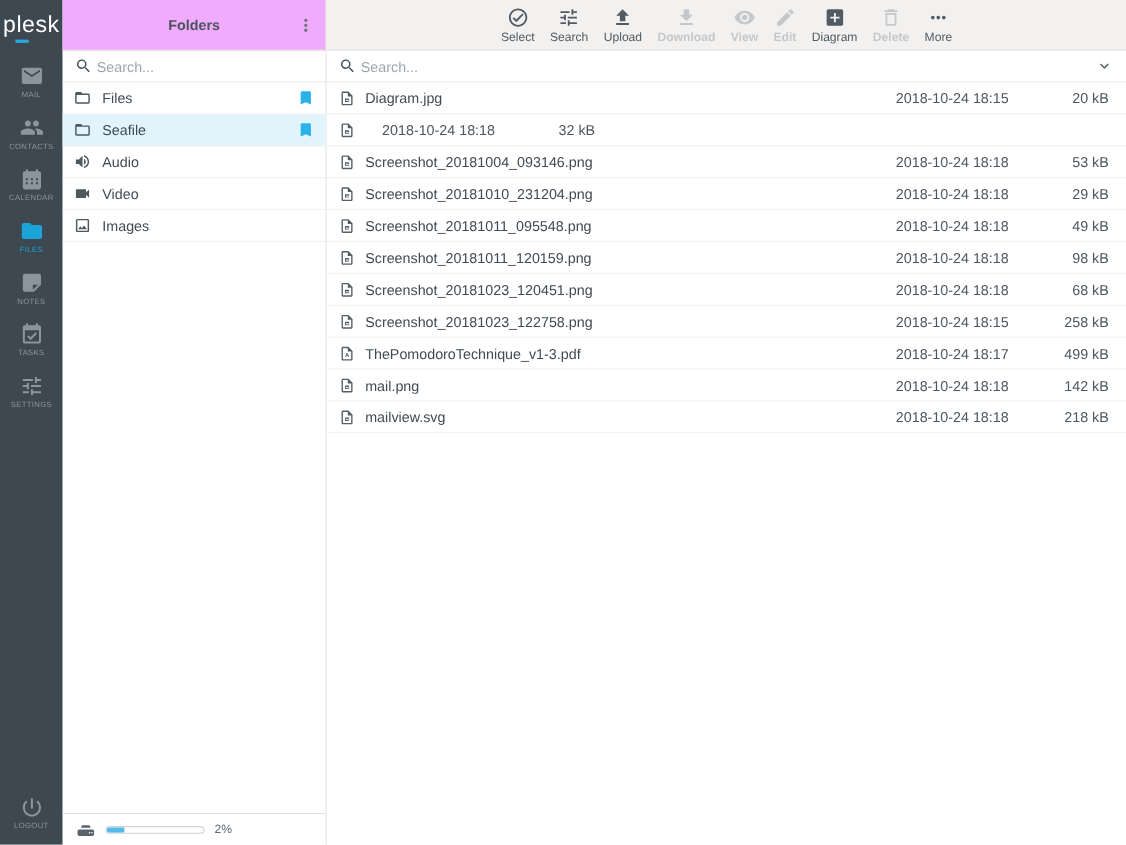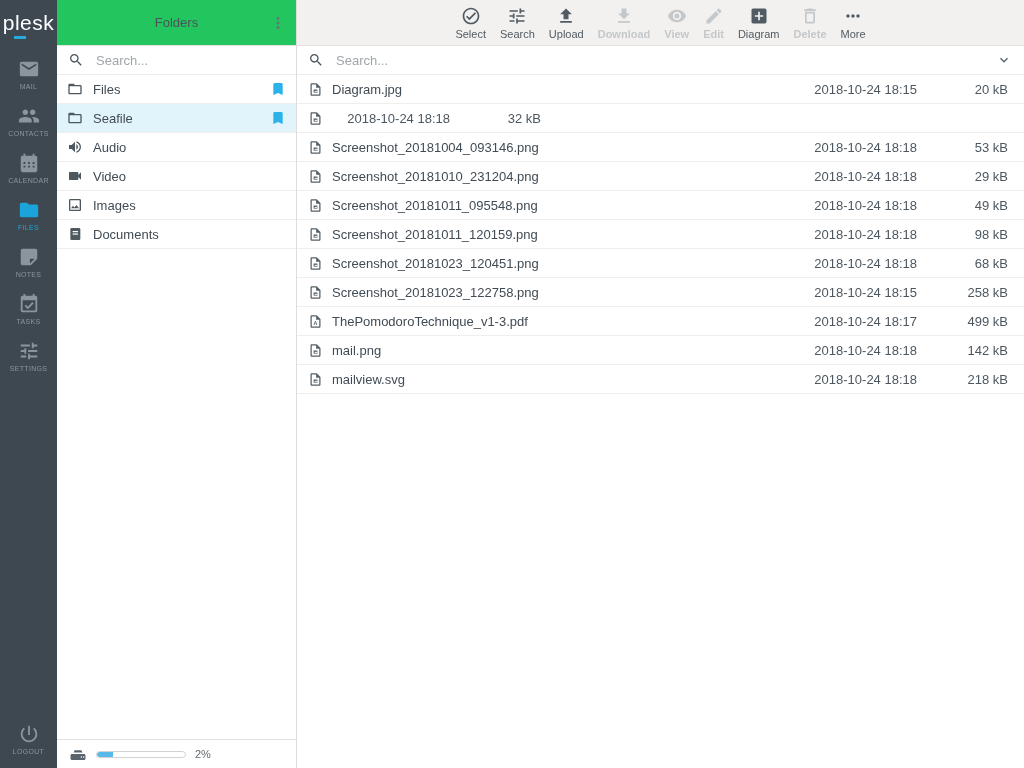--- a/index.html
+++ b/index.html
@@ -40,32 +40,32 @@
   .rail-logout { margin-top:auto; padding-bottom:6px; }
 
   
   .folders {
     width:240px; min-width:240px;
     border-right:1px solid #dfdddb;
     background:#fff;
     display:flex; flex-direction:column;
   }
   .panel-header {
-    height:46px; background:#22c55e; border-bottom:1px solid #e3e1df;
+    height:46px; background:#f0abfc; border-bottom:1px solid #e3e1df;
     display:flex; align-items:center; justify-content:center;
     position:relative;
-    font-size:13px; font-weight:normal; color:#4a545c;
+    font-size:13px; font-weight:bold; color:#4a545c;
   }
   .kebab {
     position:absolute; right:5px; top:50%; transform:translateY(-50%);
     color:#6b747b; padding:4px; cursor:pointer;
   }
   .search-row {
     height:29px; min-height:29px;
-    display:flex; align-items:center; gap:12px;
+    display:flex; align-items:center; gap:4px;
     padding:0 11px;
     border-bottom:1px solid #ececec;
     color:#4a545c;
   }
   .search-row input {
     border:none; outline:none; flex:1; font-size:13px;
     font-family:"Liberation Sans",sans-serif; color:#414b54;
     background:transparent;
   }
   .search-row input::placeholder { color:#9fa6ab; }
@@ -258,30 +258,20 @@
         <span>Video</span>
       </div>
       <div class="folder-row">
         <span class="f-icon">
           <svg viewBox="0 0 24 24" fill="currentColor" style="width: 16px; height: 16px;">
             <path d="M19 5v14H5V5h14m0-2H5c-1.1 0-2 .9-2 2v14c0 1.1.9 2 2 2h14c1.1 0 2-.9 2-2V5c0-1.1-.9-2-2-2zm-4.86 8.86-3 3.87L9 13.14 6 17h12l-3.86-5.14z"></path>
           </svg>
         </span>
         <span>Images</span>
       </div>
-      <div class="folder-row">
-        <span class="f-icon">
-          <svg viewBox="0 0 24 24" fill="currentColor" style="width: 16px; height: 16px;">
-            <path d="M18 3H7c-1.1 0-2 .9-2 2v14c0 1.1.9 2 2 2h11c1.1 0 2-.9 2-2V5c0-1.1-.9-2-2-2z"></path>
-            <rect x="8.5" y="7.5" width="8" height="1.8" fill="#fff"></rect>
-            <rect x="8.5" y="11.2" width="8" height="1.8" fill="#fff"></rect>
-          </svg>
-        </span>
-        <span>Documents</span>
-      </div>
     </div>
   <div class="storage">
     <span id="disk-icon-slot">
         <svg viewBox="0 0 24 24" fill="currentColor" style="width: 18px; height: 18px;">
           <path d="M20 12H4c-1.1 0-2 .9-2 2v4c0 1.1.9 2 2 2h16c1.1 0 2-.9 2-2v-4c0-1.1-.9-2-2-2zm-3.5 5c-.55 0-1-.45-1-1s.45-1 1-1 1 .45 1 1-.45 1-1 1zm3 0c-.55 0-1-.45-1-1s.45-1 1-1 1 .45 1 1-.45 1-1 1zM6 10h12l-1.5-3h-9L6 10z"></path>
         </svg>
       </span>
     <div class="storage-bar">
       <div class="storage-fill" id="storage-fill" style="width: 18%;"></div>
     </div>

